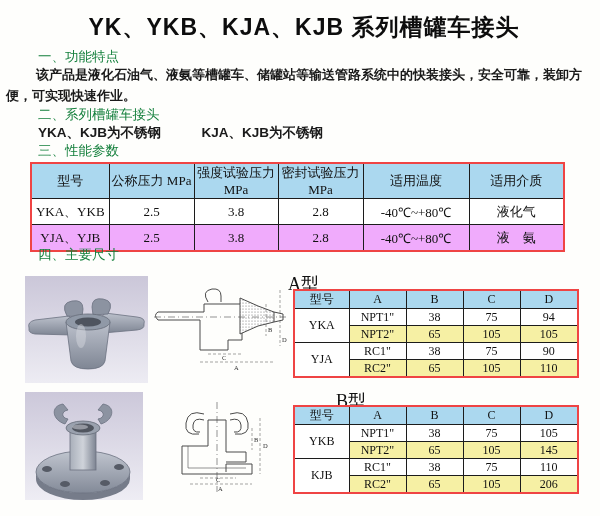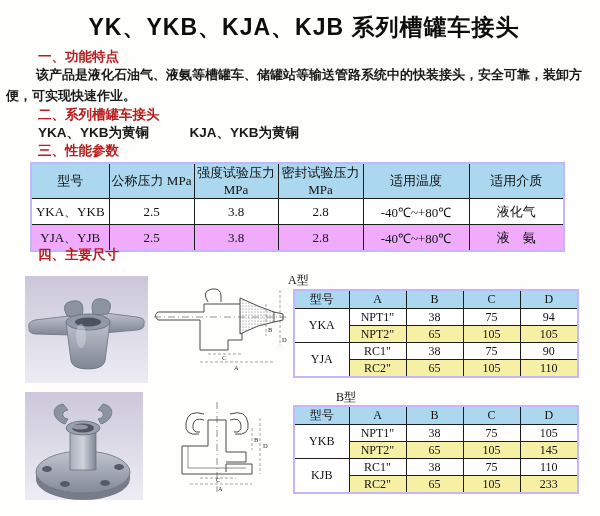--- a/index.html
+++ b/index.html
@@ -1,51 +1,51 @@
 <!DOCTYPE html>
 <html><head>
 <meta charset="utf-8">
 <style>
   html,body{margin:0;padding:0;background:#ffffff;}
   .page{position:relative;width:600px;height:516px;background:#fefefc;overflow:hidden;
         font-family:"Liberation Sans",sans-serif;color:#151515;padding-left:8px;}
   .title{position:absolute;top:12px;left:0;width:100%;text-align:center;
          font-size:23px;font-weight:bold;color:#0d0d0d;letter-spacing:1px;}
-  .sec-heading{position:absolute;left:38px;font-size:13.5px;font-weight:bold;color:#b91c1c;}
+  .sec-heading{position:absolute;left:38px;font-size:13.5px;font-weight:normal;color:#15803d;}
   .para{position:absolute;left:6px;top:64px;width:588px;font-size:13px;line-height:21px;
         font-weight:600;text-indent:30px;color:#1a1a1a;}
   .materials{position:absolute;left:38px;top:124px;font-size:13.5px;font-weight:600;color:#1a1a1a;white-space:pre;}
   .tblwrap{position:absolute;}
-  table{border-collapse:collapse;table-layout:fixed;border:2px solid #c4b5fd;
+  table{border-collapse:collapse;table-layout:fixed;border:2px solid #ef4444;
         font-family:"Liberation Serif",serif;color:#111;background:#ffffff;}
   th,td{border:1px solid #1c1c1c;text-align:center;vertical-align:middle;padding:0;font-weight:normal;}
   .perf{width:533px;font-size:13px;}
   .perf th{height:25px;background:#abd8ef;}
   .perf td{height:25px;margin-left:37px;}
   .perf tr.alt td{background:#f0abfc;}
   .dim{width:284px;font-size:12px;}
   .dim th{height:17px;background:#abd8ef;}
   .dim td{height:16px;}
   .dim td.y{background:#f6f0a4;}
-  .type-label{position:absolute;font-size:12px;font-family:"Liberation Serif",serif;color:#111;}
+  .type-label{position:absolute;font-size:18px;font-family:"Liberation Serif",serif;color:#111;}
   .photo{position:absolute;}
   .drawing{position:absolute;}
 </style>
 </head>
 <body>
 
 <div class="page">
 
   <div class="title">YK、YKB、KJA、KJB 系列槽罐车接头</div>
 
   <div class="sec-heading" style="top:48px;">一、功能特点</div>
   <div class="para">该产品是液化石油气、液氨等槽罐车、储罐站等输送管路系统中的快装接头，安全可靠，装卸方便，可实现快速作业。</div>
 
   <div class="sec-heading" style="top:106px;">二、系列槽罐车接头</div>
-  <div class="materials">YKA、YKB为黄铜　　　KJA、YKB为黄铜</div>
+  <div class="materials">YKA、KJB为不锈钢　　　KJA、KJB为不锈钢</div>
 
   <div class="sec-heading" style="top:142px;">三、性能参数</div>
 
   <div class="tblwrap" style="left:30px;top:162px;">
     <table class="perf">
       <colgroup>
           <col style="width:78px">
           <col style="width:85px">
           <col style="width:84px">
           <col style="width:85px">
@@ -272,19 +272,19 @@
         <td rowspan="2">KJB</td>
         <td>RC1"</td>
         <td>38</td>
         <td>75</td>
         <td>110</td>
       </tr>
       <tr>
         <td class="y">RC2"</td>
         <td class="y">65</td>
         <td class="y">105</td>
-        <td class="y">233</td>
+        <td class="y">206</td>
       </tr>
     </tbody>
       </table>
   </div>
 
 </div>
 
 </body></html>

